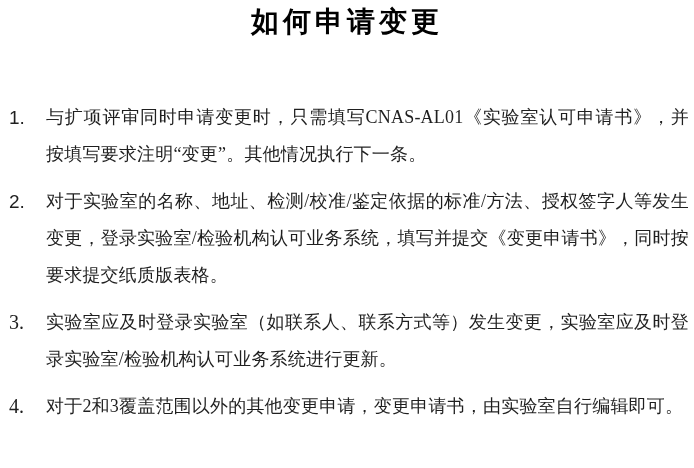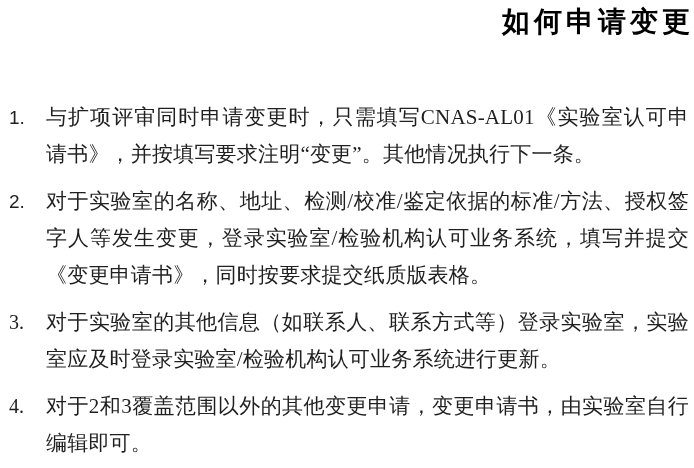--- a/index.html
+++ b/index.html
@@ -17,21 +17,21 @@
   }
   .page {
     width: 694px;
     height: 468px;
     box-sizing: border-box;
     padding-top: 7px;
     background: #ffffff;
   }
   .doc-title {
     margin: 0;
-    text-align: right;
+    text-align: center;
     font-family: "Liberation Sans", sans-serif;
     font-weight: 700;
     font-size: 28px;
     line-height: 30px;
     letter-spacing: 4px;
     color: #000000;
   }
   .doc-list {
     margin-top: 62px;
   }
@@ -51,21 +51,21 @@
     line-height: 37px;
     color: #1f1f1f;
   }
   
   .list-item:nth-child(n+3) .item-number {
     font-family: "Liberation Serif", serif;
     font-size: 20px;
   }
   .item-text {
     flex: 1 1 auto;
-    font-size: 21px;
+    font-size: 18px;
     line-height: 37px;
     text-align: justify;
     text-justify: inter-ideograph;
     text-align-last: left;
     letter-spacing: 0.2px;
     color: #1f1f1f;
   }
 </style>
 </head>
 <body>
@@ -81,21 +81,21 @@
       <span class="item-text">与扩项评审同时申请变更时，只需填写CNAS-AL01《实验室认可申请书》，并按填写要求注明“变更”。其他情况执行下一条。</span>
     </div>
 
     <div class="list-item">
       <span class="item-number">2.</span>
       <span class="item-text">对于实验室的名称、地址、检测/校准/鉴定依据的标准/方法、授权签字人等发生变更，登录实验室/检验机构认可业务系统，填写并提交《变更申请书》，同时按要求提交纸质版表格。</span>
     </div>
 
     <div class="list-item">
       <span class="item-number">3.</span>
-      <span class="item-text">对于实验室的其他信息（如联系人、联系方式等）登录实验室，实验室应及时登录实验室/检验机构认可业务系统进行更新。</span>
+      <span class="item-text">实验室应及时登录实验室（如联系人、联系方式等）发生变更，实验室应及时登录实验室/检验机构认可业务系统进行更新。</span>
     </div>
 
     <div class="list-item">
       <span class="item-number">4.</span>
       <span class="item-text">对于2和3覆盖范围以外的其他变更申请，变更申请书，由实验室自行编辑即可。</span>
     </div>
 
   </div>
 </div>
 

